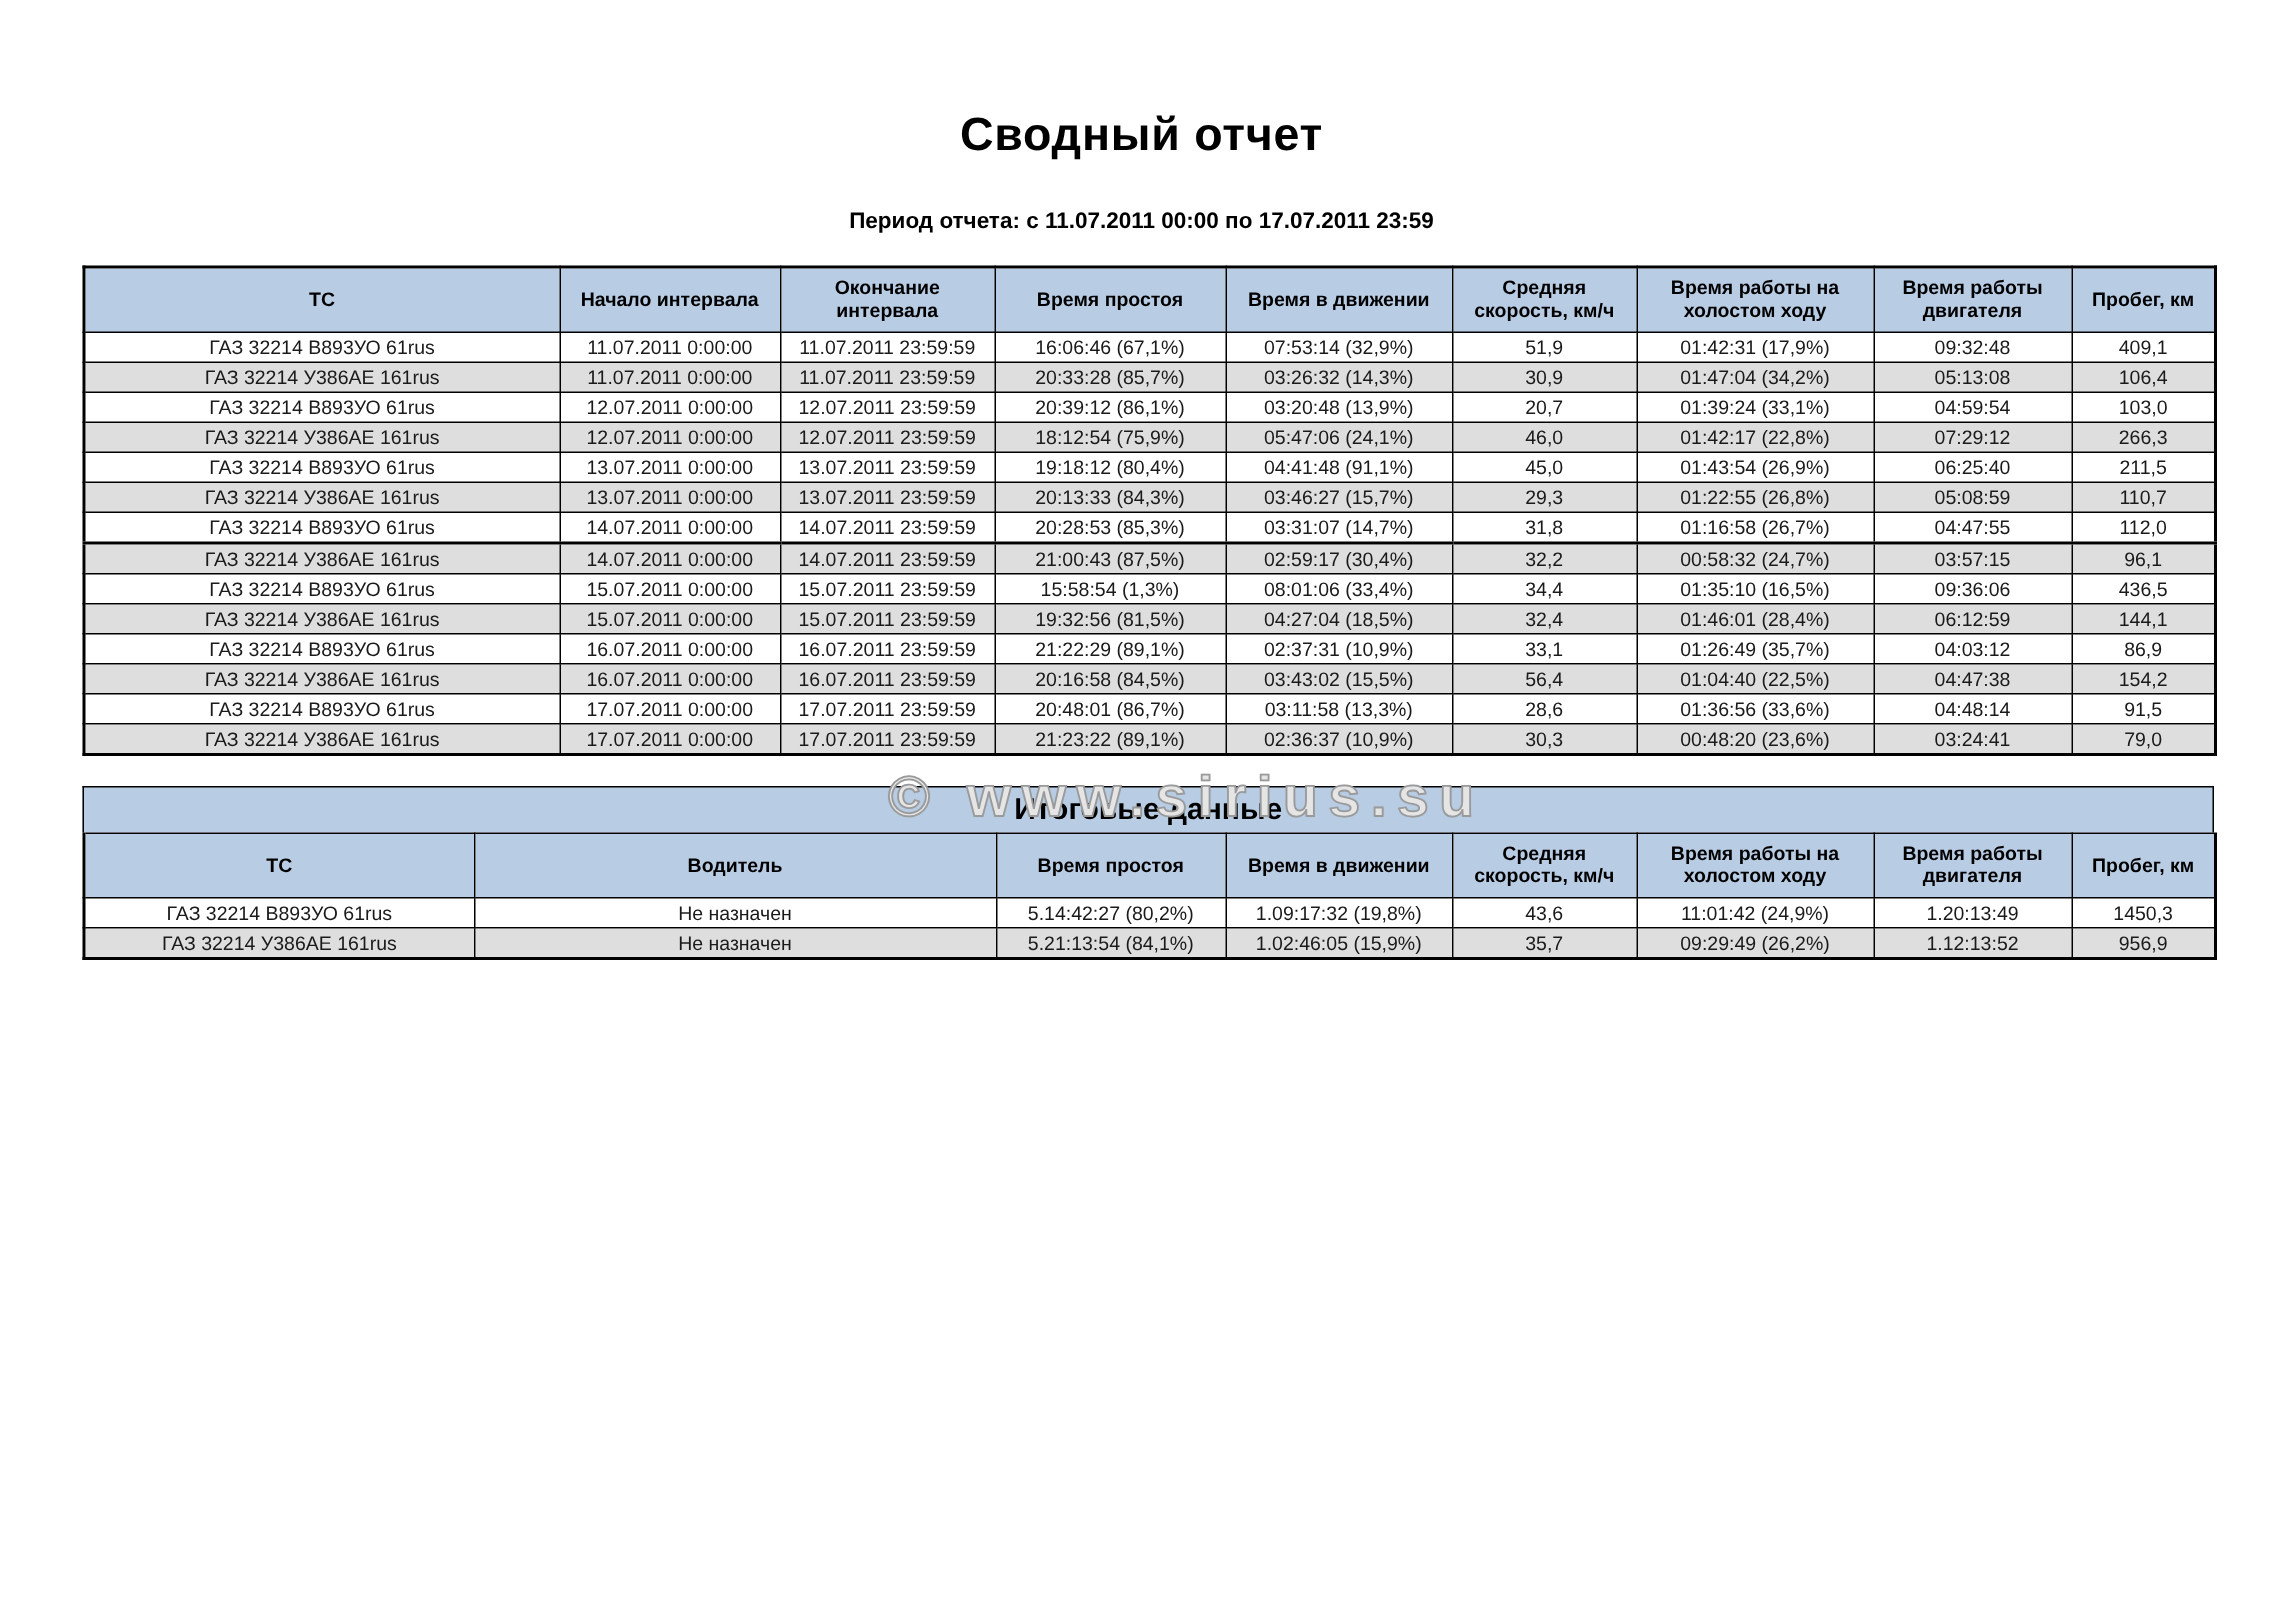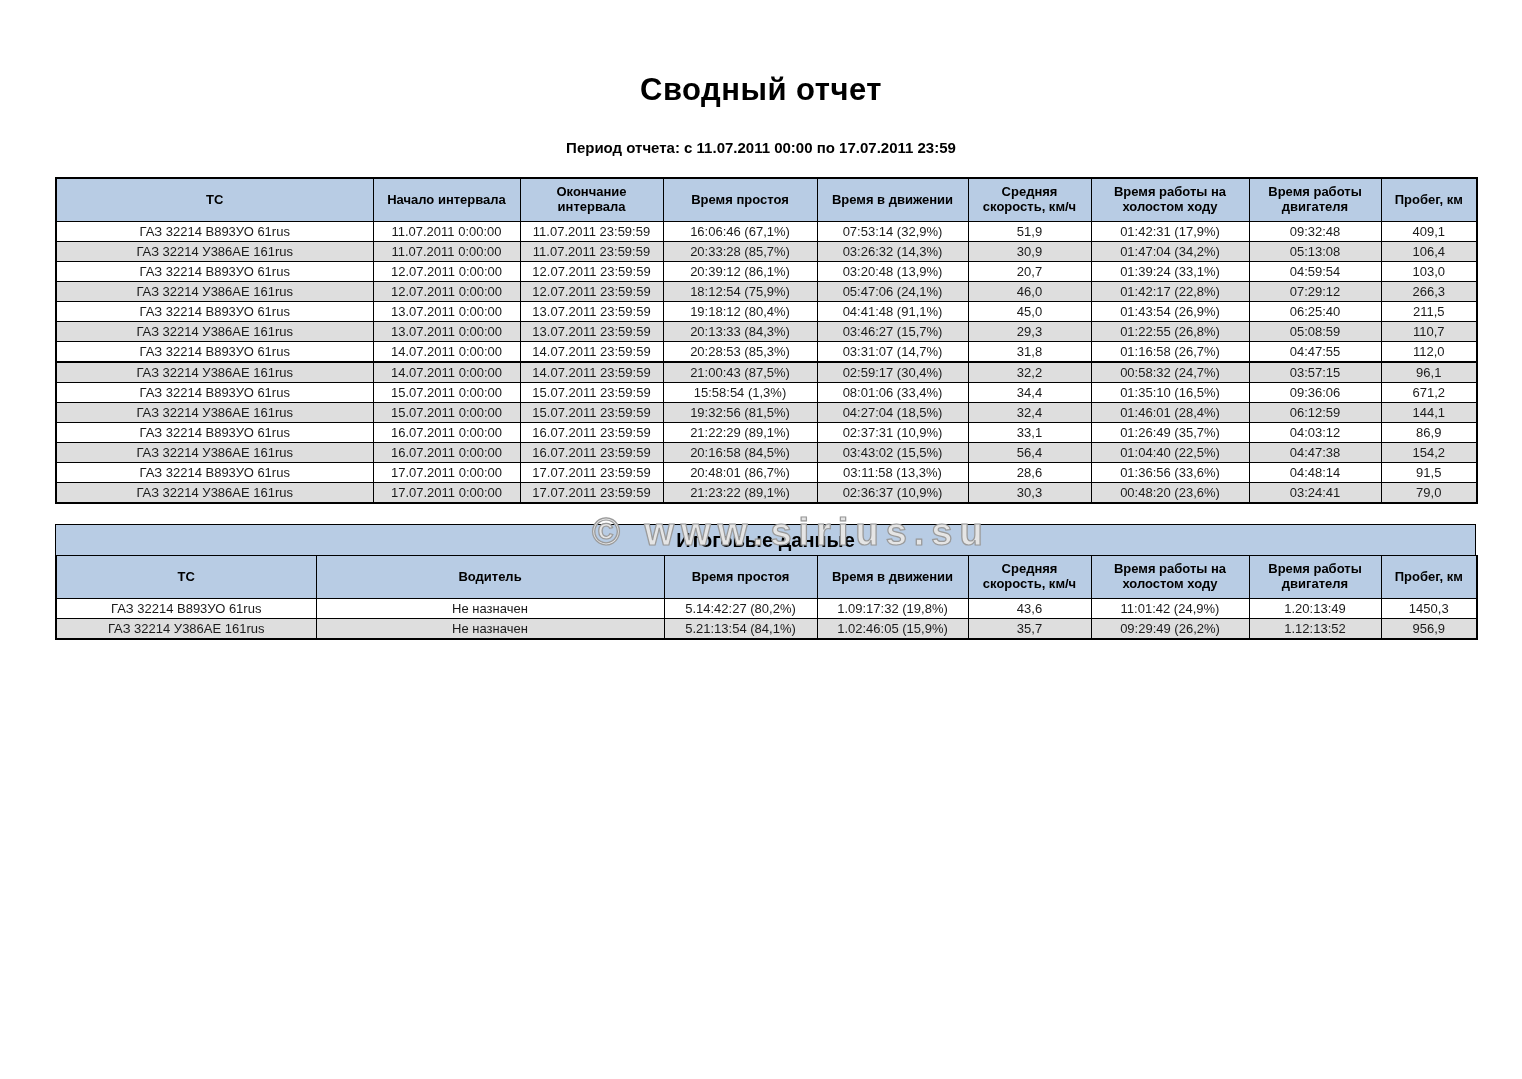--- a/index.html
+++ b/index.html
@@ -187,21 +187,21 @@
           </tr>
           <tr>
             <td>ГАЗ 32214 В893УО 61rus</td>
             <td>15.07.2011 0:00:00</td>
             <td>15.07.2011 23:59:59</td>
             <td>15:58:54 (1,3%)</td>
             <td>08:01:06 (33,4%)</td>
             <td>34,4</td>
             <td>01:35:10 (16,5%)</td>
             <td>09:36:06</td>
-            <td>671,2</td>
+            <td>436,5</td>
           </tr>
           <tr>
             <td>ГАЗ 32214 У386АЕ 161rus</td>
             <td>15.07.2011 0:00:00</td>
             <td>15.07.2011 23:59:59</td>
             <td>19:32:56 (81,5%)</td>
             <td>04:27:04 (18,5%)</td>
             <td>32,4</td>
             <td>01:46:01 (28,4%)</td>
             <td>06:12:59</td>

